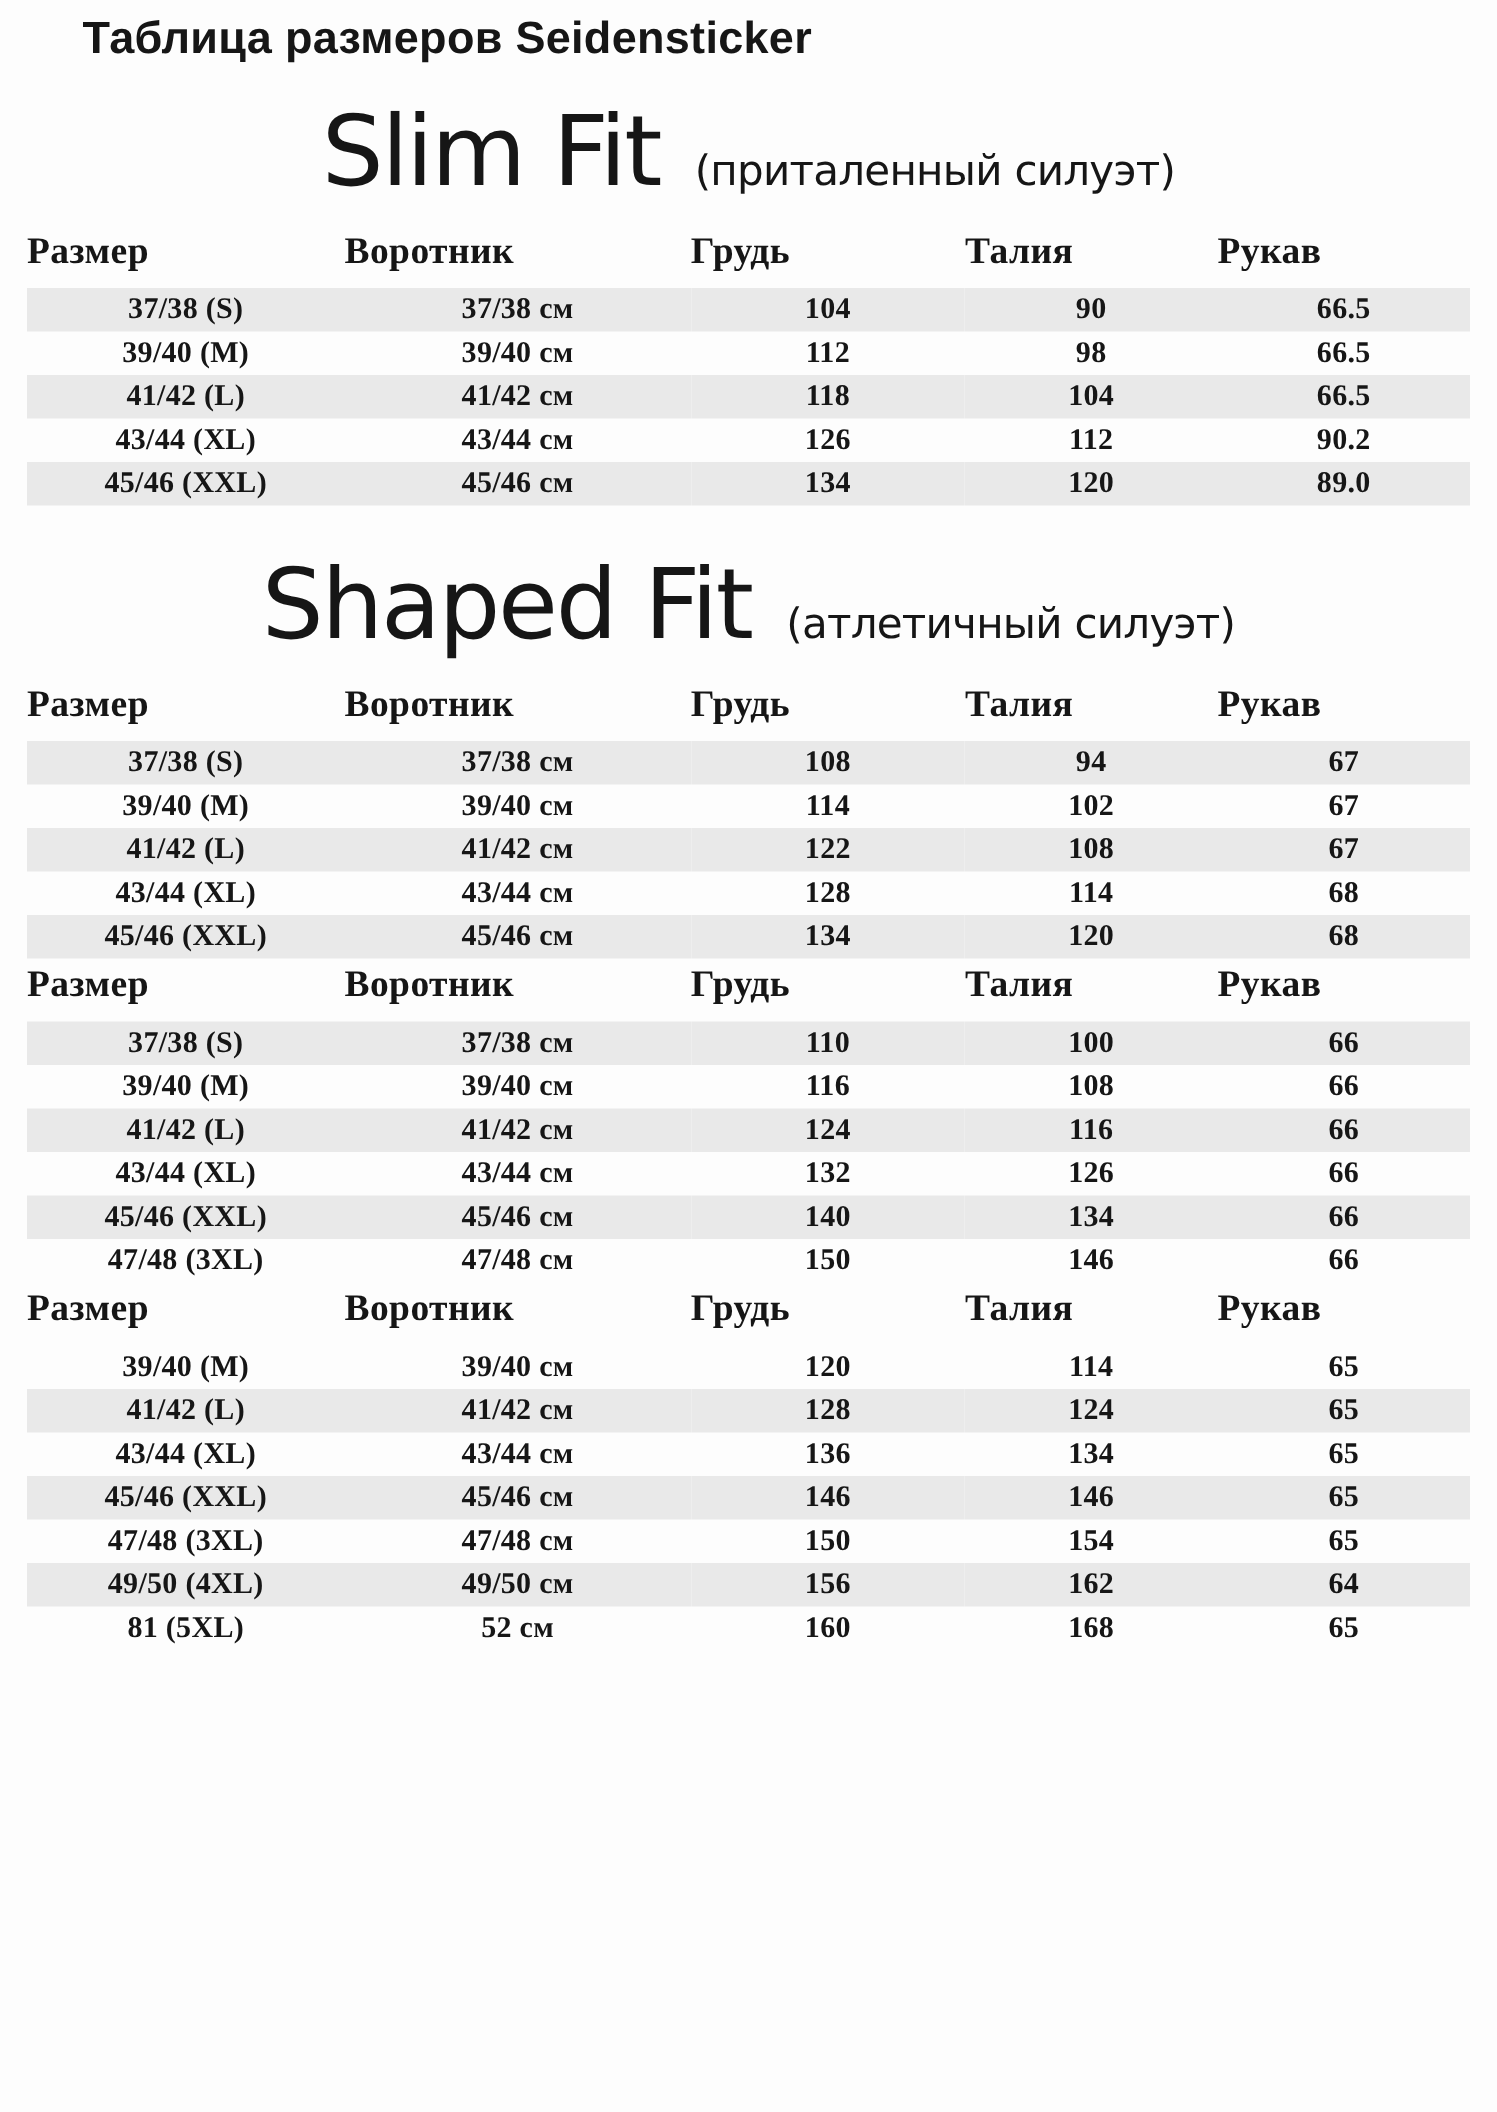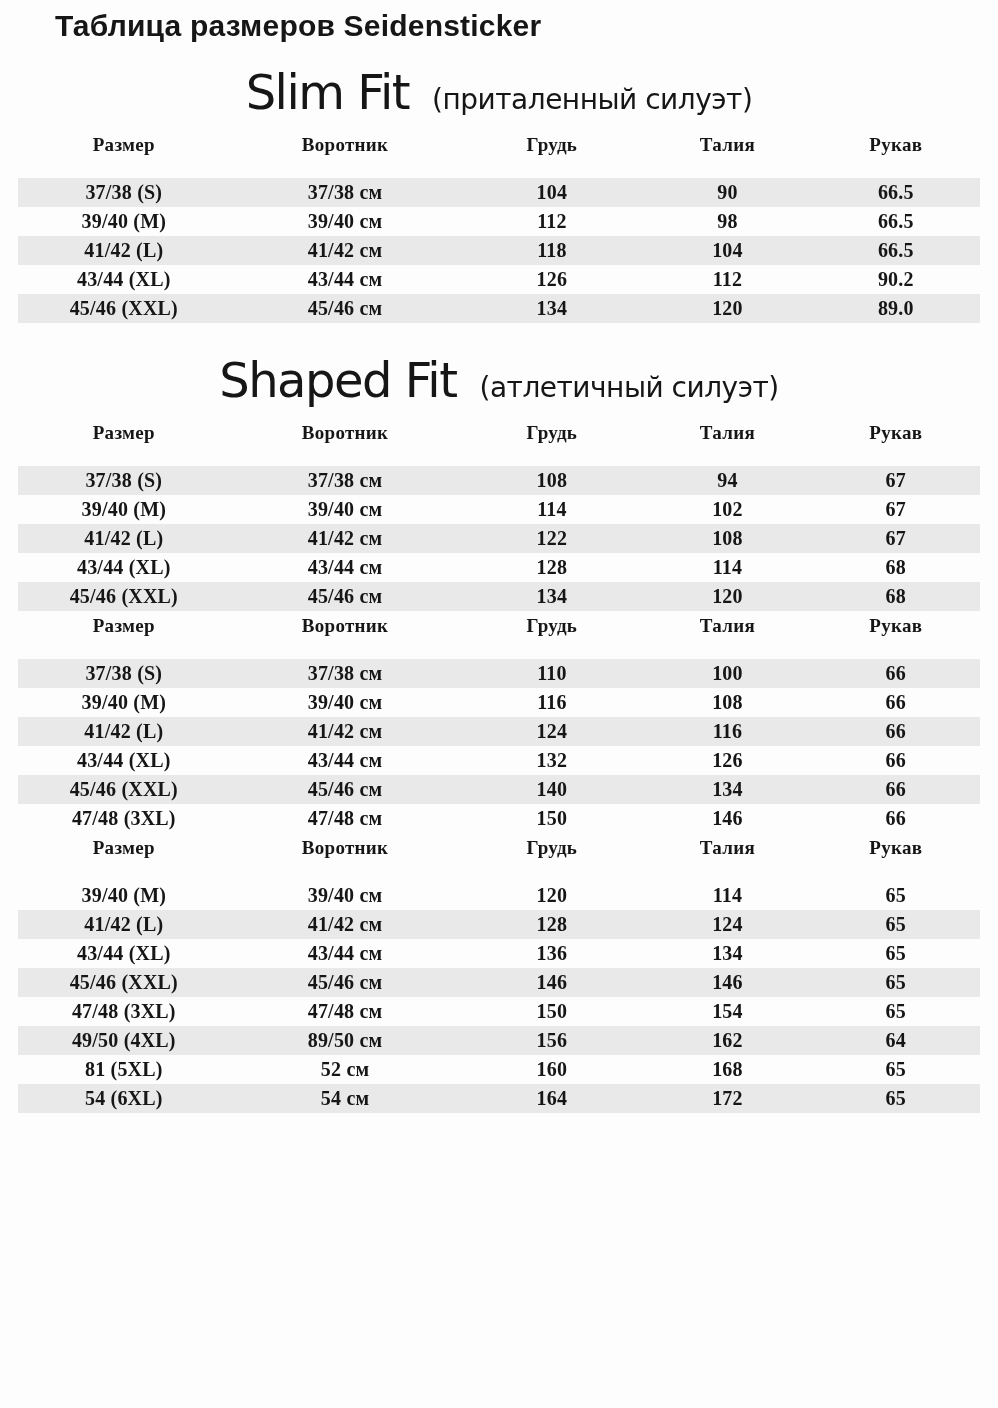--- a/index.html
+++ b/index.html
@@ -17,21 +17,21 @@
     font-weight: 700;
     font-size: 30px;
     padding: 9px 0 0 55px;
     letter-spacing: 0.2px;
   }
   .section { text-align: center; }
   .section-heading { margin: 22px 0 10px; line-height: 1.15; }
   .section + .section .section-heading { margin-top: 30px; }
   .fit-name {
     font-family: "DejaVu Sans", sans-serif;
-    font-size: 48px;
+    font-size: 65px;
     font-weight: 400;
     letter-spacing: -1.5px;
   }
   .fit-sub {
     font-family: "DejaVu Sans", sans-serif;
     font-size: 28px;
     font-weight: 400;
     margin-left: 23px;
     letter-spacing: -0.5px;
   }
@@ -41,24 +41,24 @@
     border-collapse: collapse;
     table-layout: fixed;
   }
   col.c1 { width: 22%; }
   col.c2 { width: 24%; }
   col.c3 { width: 19%; }
   col.c4 { width: 17.5%; }
   col.c5 { width: 17.5%; }
   thead th {
     font-family: "Liberation Serif", serif;
-    font-size: 19px;
+    font-size: 25px;
     font-weight: 700;
-    text-align: center;
-    padding: 4px 0 22px 0;
+    text-align: left;
+    padding: 4px 0 10px 0;
     letter-spacing: 0.3px;
   }
   tbody td {
     font-size: 20px;
     font-weight: 700;
     height: 29px;
     padding: 0;
     text-align: center;
     letter-spacing: 0.2px;
   }
@@ -306,34 +306,27 @@
         </tr>
         <tr>
           <td>47/48 (3XL)</td>
           <td>47/48 см</td>
           <td>150</td>
           <td>154</td>
           <td>65</td>
         </tr>
         <tr>
           <td>49/50 (4XL)</td>
-          <td>89/50 см</td>
+          <td>49/50 см</td>
           <td>156</td>
           <td>162</td>
           <td>64</td>
         </tr>
         <tr>
           <td>81 (5XL)</td>
           <td>52 см</td>
           <td>160</td>
           <td>168</td>
           <td>65</td>
         </tr>
-        <tr>
-          <td>54 (6XL)</td>
-          <td>54 см</td>
-          <td>164</td>
-          <td>172</td>
-          <td>65</td>
-        </tr>
       </tbody>
   </table>
 </div>
 
 </body></html>

